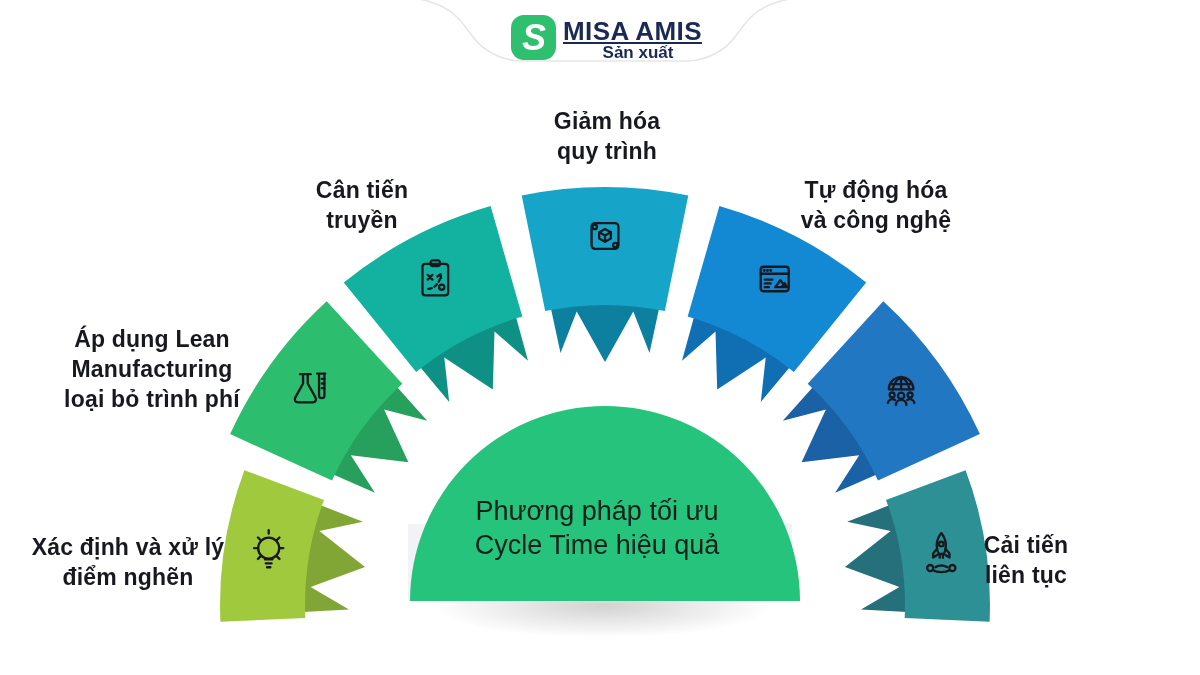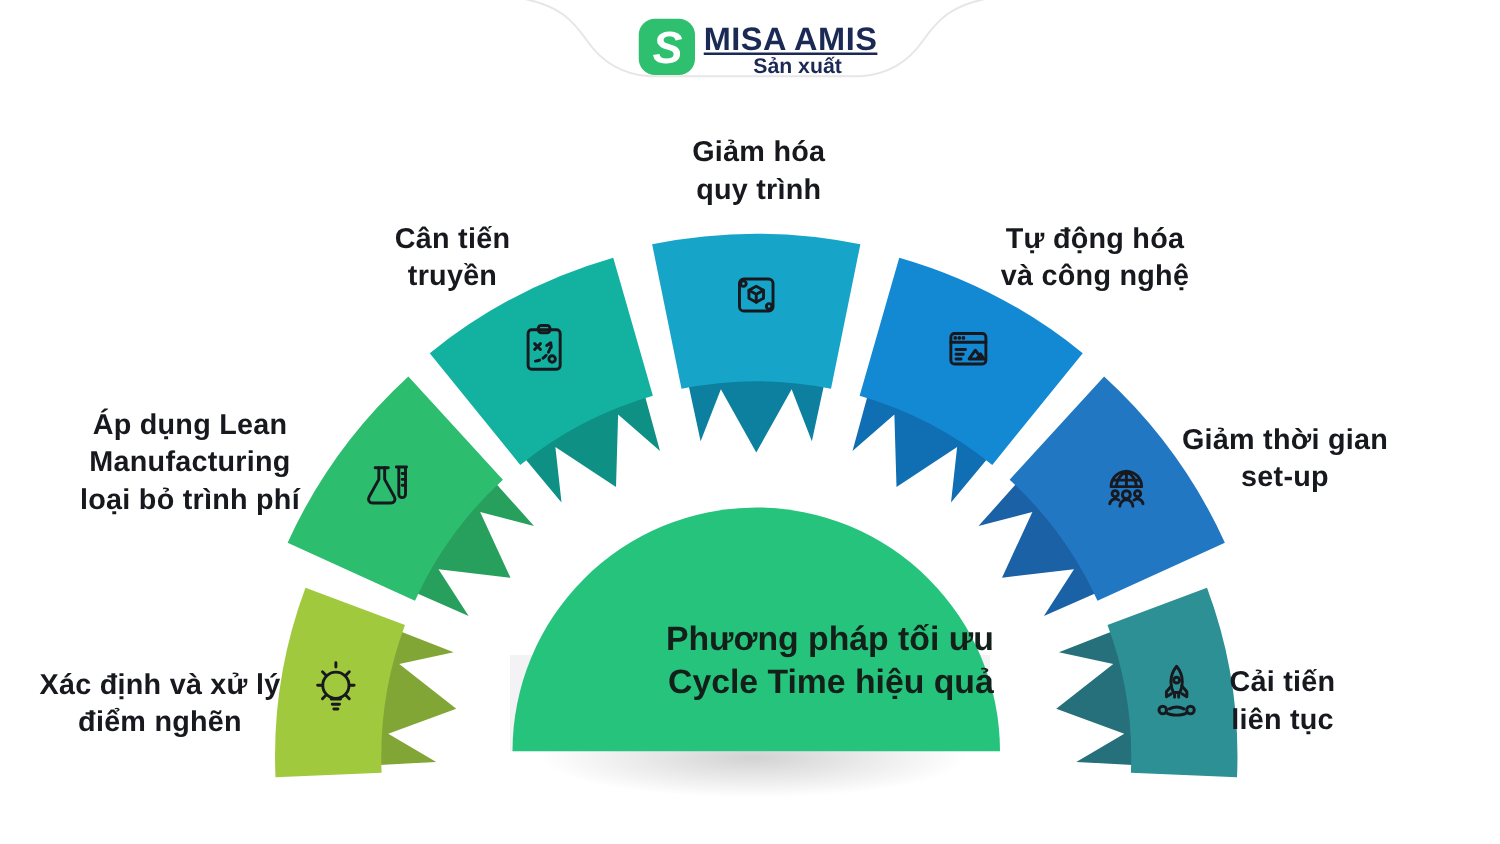--- a/index.html
+++ b/index.html
@@ -1,22 +1,22 @@
 <!DOCTYPE html>
 <html><head>
 <meta charset="utf-8">
 <style>
   html,body{margin:0;padding:0;background:#fff;}
   .stage{position:relative;width:1200px;height:675px;background:#ffffff;overflow:hidden;
          font-family:"Liberation Sans",sans-serif;}
   .stage svg.diagram{position:absolute;left:0;top:0;}
   .seg-label{position:absolute;font-weight:800;font-size:23px;line-height:30px;color:#17191e;
              text-align:center;white-space:pre-line;letter-spacing:.2px;}
-  .center-title{position:absolute;left:431px;top:494px;width:364px;font-size:27px;line-height:34px;
-                font-weight:700;color:#132019;text-align:right;white-space:pre-line;}
+  .center-title{position:absolute;left:415px;top:494px;width:364px;font-size:27px;line-height:34px;
+                font-weight:400;color:#132019;text-align:center;white-space:pre-line;}
   .brand{position:absolute;left:563px;top:16px;font-size:26px;font-weight:800;color:#1b2a55;
          letter-spacing:.4px;text-decoration:underline;}
   .brand-sub{position:absolute;left:563px;top:43px;width:150px;text-align:center;font-size:17px;
              font-weight:700;color:#1b2a55;}
 </style>
 </head>
 <body>
 
 <div class="stage">
 
@@ -147,17 +147,15 @@
 điểm nghẽn</div>
   <div class="seg-label" style="left:27px;top:324px;width:250px;">Áp dụng Lean
 Manufacturing
 loại bỏ trình phí</div>
   <div class="seg-label" style="left:237px;top:175px;width:250px;">Cân tiến
 truyền</div>
   <div class="seg-label" style="left:482px;top:106px;width:250px;">Giảm hóa
 quy trình</div>
   <div class="seg-label" style="left:751px;top:175px;width:250px;">Tự động hóa
 và công nghệ</div>
-  <div class="seg-label" style="left:903px;top:336px;width:250px;">Giảm thời gian
-set-up</div>
   <div class="seg-label" style="left:901px;top:530px;width:250px;">Cải tiến
 liên tục</div>
 </div>
 
 </body></html>

